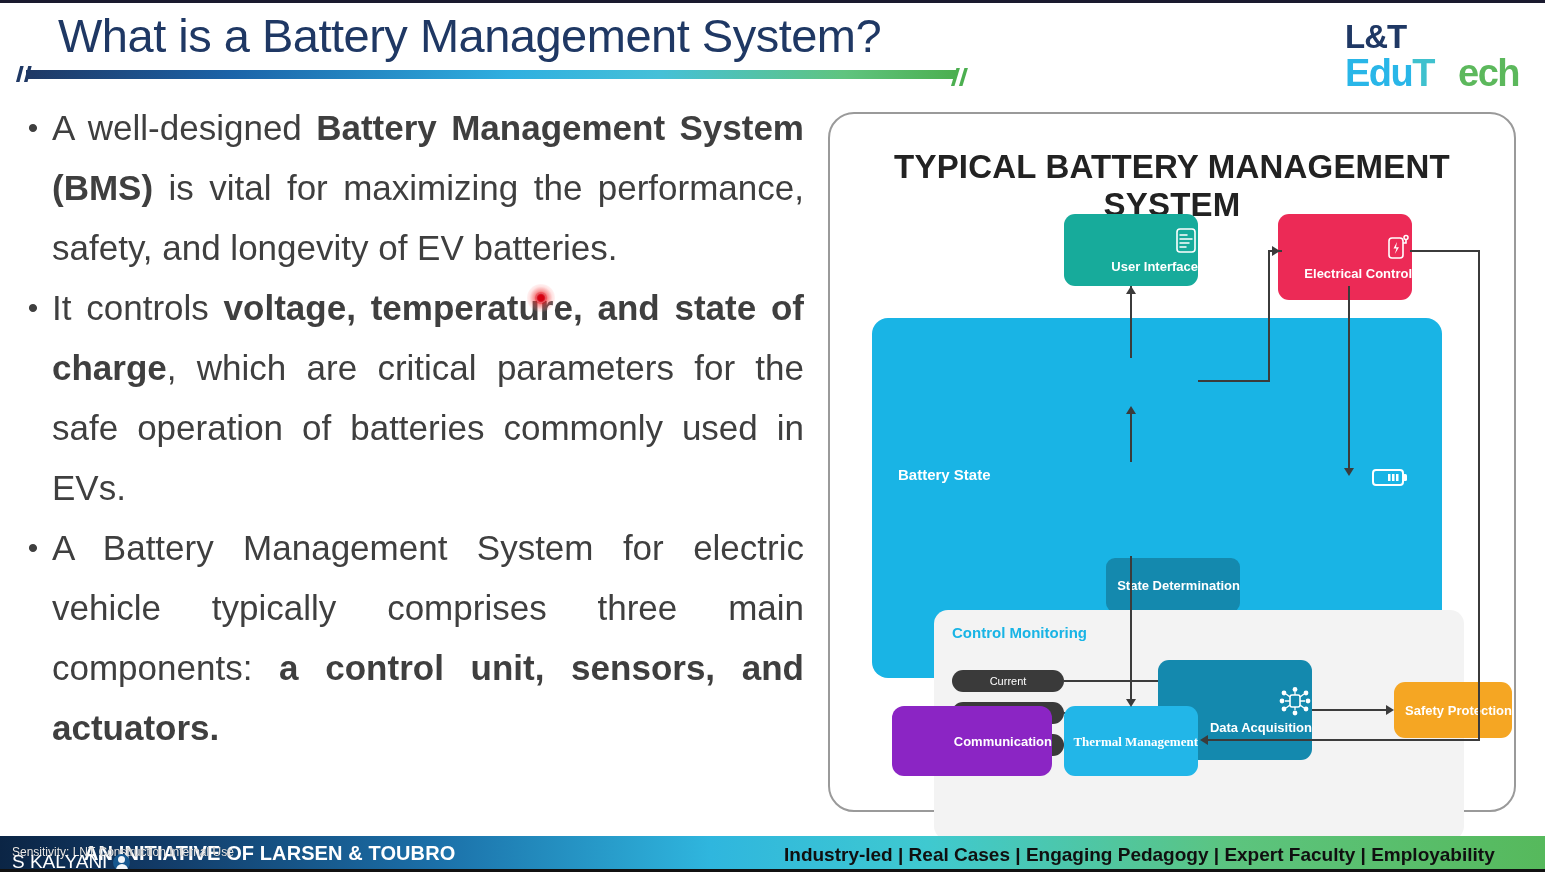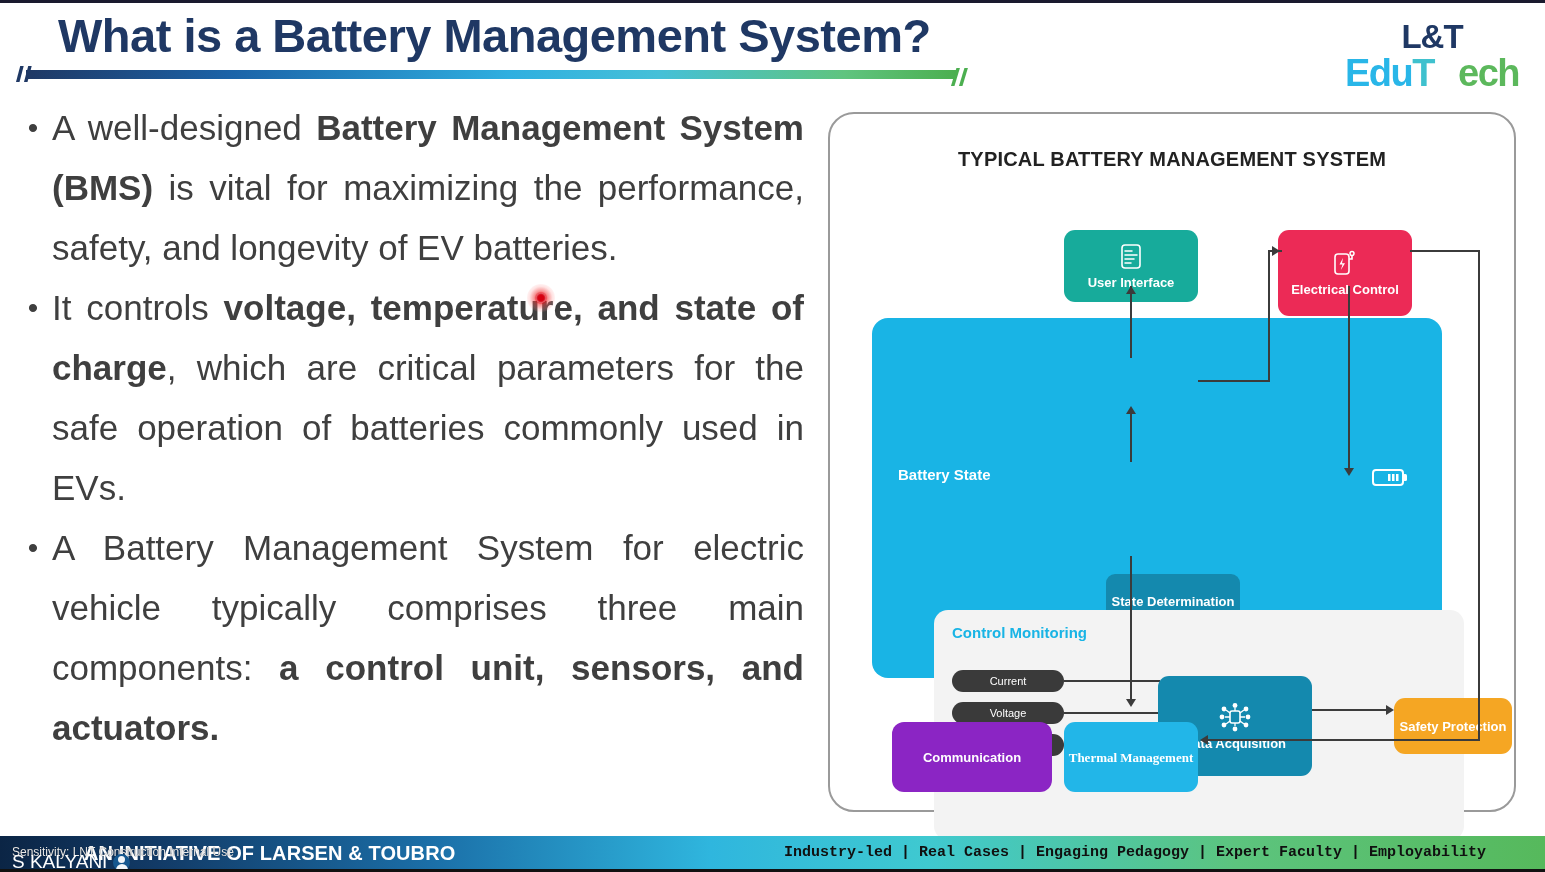--- a/index.html
+++ b/index.html
@@ -9,21 +9,21 @@
     font-family:"Liberation Sans",sans-serif;
     overflow:hidden;
     position:relative;
   }
   
   .top-rule{position:absolute;left:0;top:0;width:1545px;height:3px;background:#1a1a2e;}
 
   
   .slide-title{
     position:absolute;left:58px;top:8px;
-    font-size:47px;font-weight:bold;
+    font-size:47px;font-weight:normal;
     color:#1F3864;letter-spacing:-0.5px;
     white-space:nowrap;
     font-family:"Liberation Sans",sans-serif;
   }
   .title-underline{
     position:absolute;left:8px;top:66px;width:950px;height:16px;
   }
   .title-underline .bar{
     position:absolute;left:18px;top:4px;width:930px;height:9px;
     background:linear-gradient(90deg,#1F3864 0%,#1B63A8 22%,#2FAFE0 52%,#45C0D8 68%,#5FC47F 88%,#4CAF50 100%);
@@ -43,21 +43,21 @@
     background:#4CAF50;
     clip-path:polygon(40% 0,62% 0,28% 100%,6% 100%);
   }
   .title-underline .tickR2{
     position:absolute;left:950px;top:2px;width:16px;height:18px;
     background:#4CAF50;
     clip-path:polygon(40% 0,62% 0,28% 100%,6% 100%);
   }
 
   
-  .logo{position:absolute;right:26px;top:20px;text-align:center;line-height:1;}
+  .logo{position:absolute;right:26px;top:20px;text-align:left;line-height:1;}
   .logo-lt{font-size:33px;font-weight:bold;color:#1F3864;letter-spacing:-1px;font-family:"Liberation Sans",sans-serif;}
   .logo-edutech{font-size:38px;font-weight:bold;letter-spacing:-1.5px;margin-top:1px;font-family:"Liberation Sans",sans-serif;}
   .logo-edu{color:#29B6E8;}
   .logo-t{color:#3FC1CE;}
   .logo-ech{color:#5CB85C;margin-left:24px;}
 
   
   .body-text{
     position:absolute;left:14px;top:98px;width:790px;
     color:#3F3F3F;
@@ -87,28 +87,28 @@
   }
 
   
   .diagram{
     position:absolute;left:828px;top:112px;width:688px;height:700px;
     border:2px solid #9a9a9a;border-radius:26px;background:#fff;
     box-sizing:border-box;
   }
   .diagram-title{
     position:absolute;left:0;right:0;top:34px;text-align:center;
-    font-size:20px;font-weight:bold;color:#222;letter-spacing:0.2px;
+    font-size:33px;font-weight:bold;color:#222;letter-spacing:0.2px;
     font-family:"Liberation Sans",sans-serif;
   }
 
   
   .node{position:absolute;box-sizing:border-box;display:flex;flex-direction:column;
-        align-items:center;justify-content:center;color:#fff;text-align:center;
-        font-family:"Liberation Sans",sans-serif;margin-top:16px;}
+        align-items:flex-end;justify-content:center;color:#fff;text-align:center;
+        font-family:"Liberation Sans",sans-serif;}
   .node .lbl{font-size:13px;font-weight:bold;line-height:15px;}
   .node .ico{margin-bottom:4px;line-height:0;}
 
   #node-ui{left:234px;top:100px;width:134px;height:72px;background:#17AB9B;border-radius:11px;}
   #node-ec{left:448px;top:100px;width:134px;height:86px;background:#EC2A56;border-radius:11px;}
 
   .battery-state{
     position:absolute;left:42px;top:204px;width:570px;height:360px;
     background:#19B4E5;border-radius:16px;
   }
@@ -152,22 +152,22 @@
     position:absolute;left:0;top:836px;width:1545px;height:33px;
     background:linear-gradient(90deg,#0B2545 0%,#123A66 10%,#1B6FA8 28%,#2FB6DE 46%,#3FC9D0 60%,#5CC47E 80%,#56B95C 100%);
   }
   .footer-left{
     position:absolute;left:84px;top:6px;
     color:#fff;font-size:20px;font-weight:bold;letter-spacing:0.1px;
     font-family:"Liberation Sans",sans-serif;white-space:nowrap;
   }
   .footer-right{
     position:absolute;left:784px;top:8px;
-    color:#101010;font-size:15px;font-weight:bold;
-    font-family:Liberation Mono, monospace;white-space:nowrap;
+    color:#101010;font-size:19px;font-weight:bold;
+    font-family:Liberation Sans, sans-serif;white-space:nowrap;
   }
   .footer-bottomline{position:absolute;left:0;top:869px;width:1545px;height:3px;background:#111;}
 
   .sensitivity{
     position:absolute;left:12px;top:845px;
     font-size:12px;color:#e9e9e9;white-space:nowrap;
     font-family:Liberation Sans, sans-serif;
     text-shadow:0 0 1px rgba(0,0,0,.6);
   }
   .presenter{

